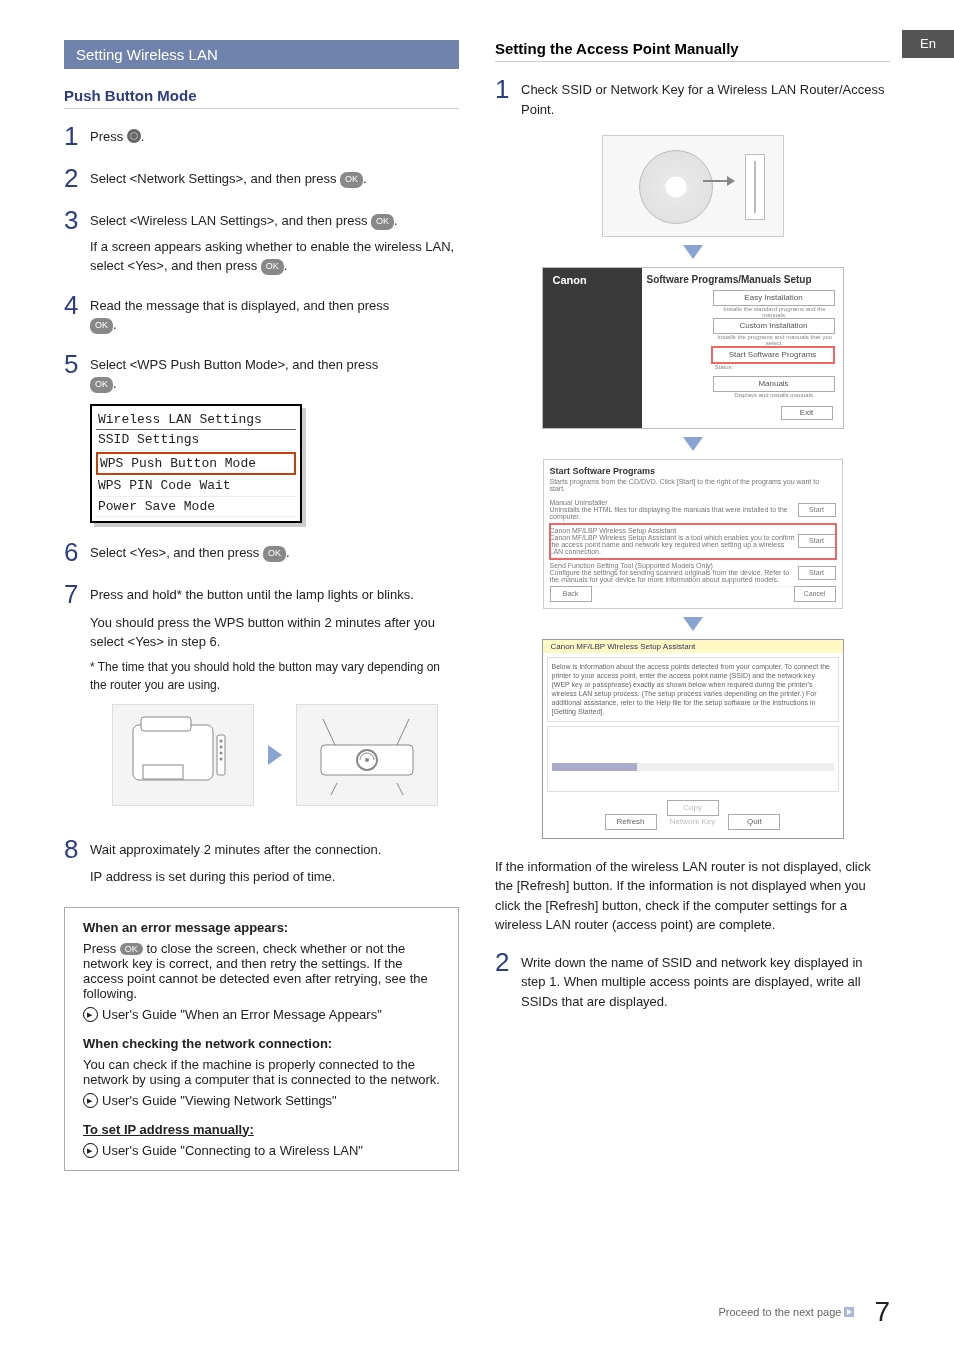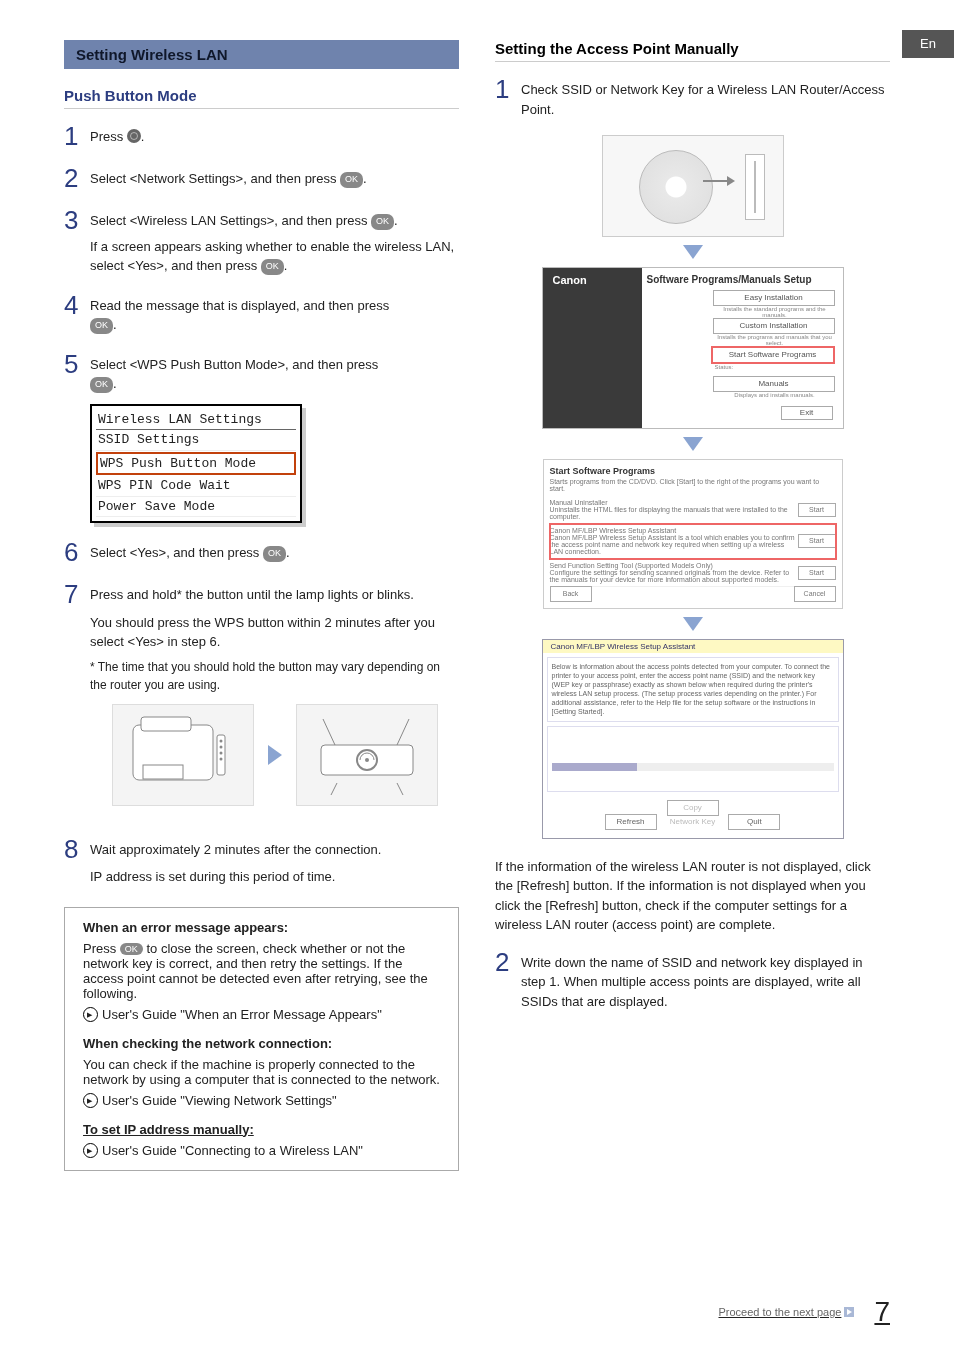--- a/index.html
+++ b/index.html
@@ -28,22 +28,22 @@
     line-height: 28px;
     font-size: 13px;
   }
   .columns {
     display: flex;
     gap: 36px;
   }
   .col { width: 50%; }
   .section-bar {
     background: #6f83ad;
-    color: #0f172a;
-    font-weight: bold;
+    color: #ffffff;
+    font-weight: normal;
     font-size: 15px;
     padding: 6px 12px;
     margin-bottom: 18px;
   }
   h2.sub {
     color: #2c3d80;
     font-size: 15px;
     margin: 0 0 14px 0;
     border-bottom: 1px solid #ccc;
     padding-bottom: 4px;
@@ -177,21 +177,21 @@
   }
   .printer, .router{
     width:140px; height:100px; background:#f4f4f4; border:1px solid #ddd; font-size:20px; line-height:100px; text-align:center; color:#aaa;
   }
   .printer svg, .router svg { width:100%; height:100%; }
   .right-tri{
     width:0;height:0;border-top:10px solid transparent;border-bottom:10px solid transparent;border-left:14px solid #8aa4d1;
   }
   .footer{
     position:absolute; bottom:20px; left:64px; right:64px;
-    display:flex; justify-content:space-between; align-items:center;text-decoration:underline;
+    display:flex; justify-content:space-between; align-items:center;
   }
   .footer .proceed{ font-size:11px; color:#666; }
   .footer .proceed .sq{ display:inline-block; width:10px; height:10px; background:#a9b8d6; vertical-align:-1px; margin-left:3px; position:relative;}
   .footer .proceed .sq::after{content:"";position:absolute;left:3px;top:2px;border-left:5px solid #fff;border-top:3px solid transparent;border-bottom:3px solid transparent;}
   .footer .pn{ font-size:28px; font-weight:300; }
 </style>
 </head>
 <body>
 
 <div class="page">

